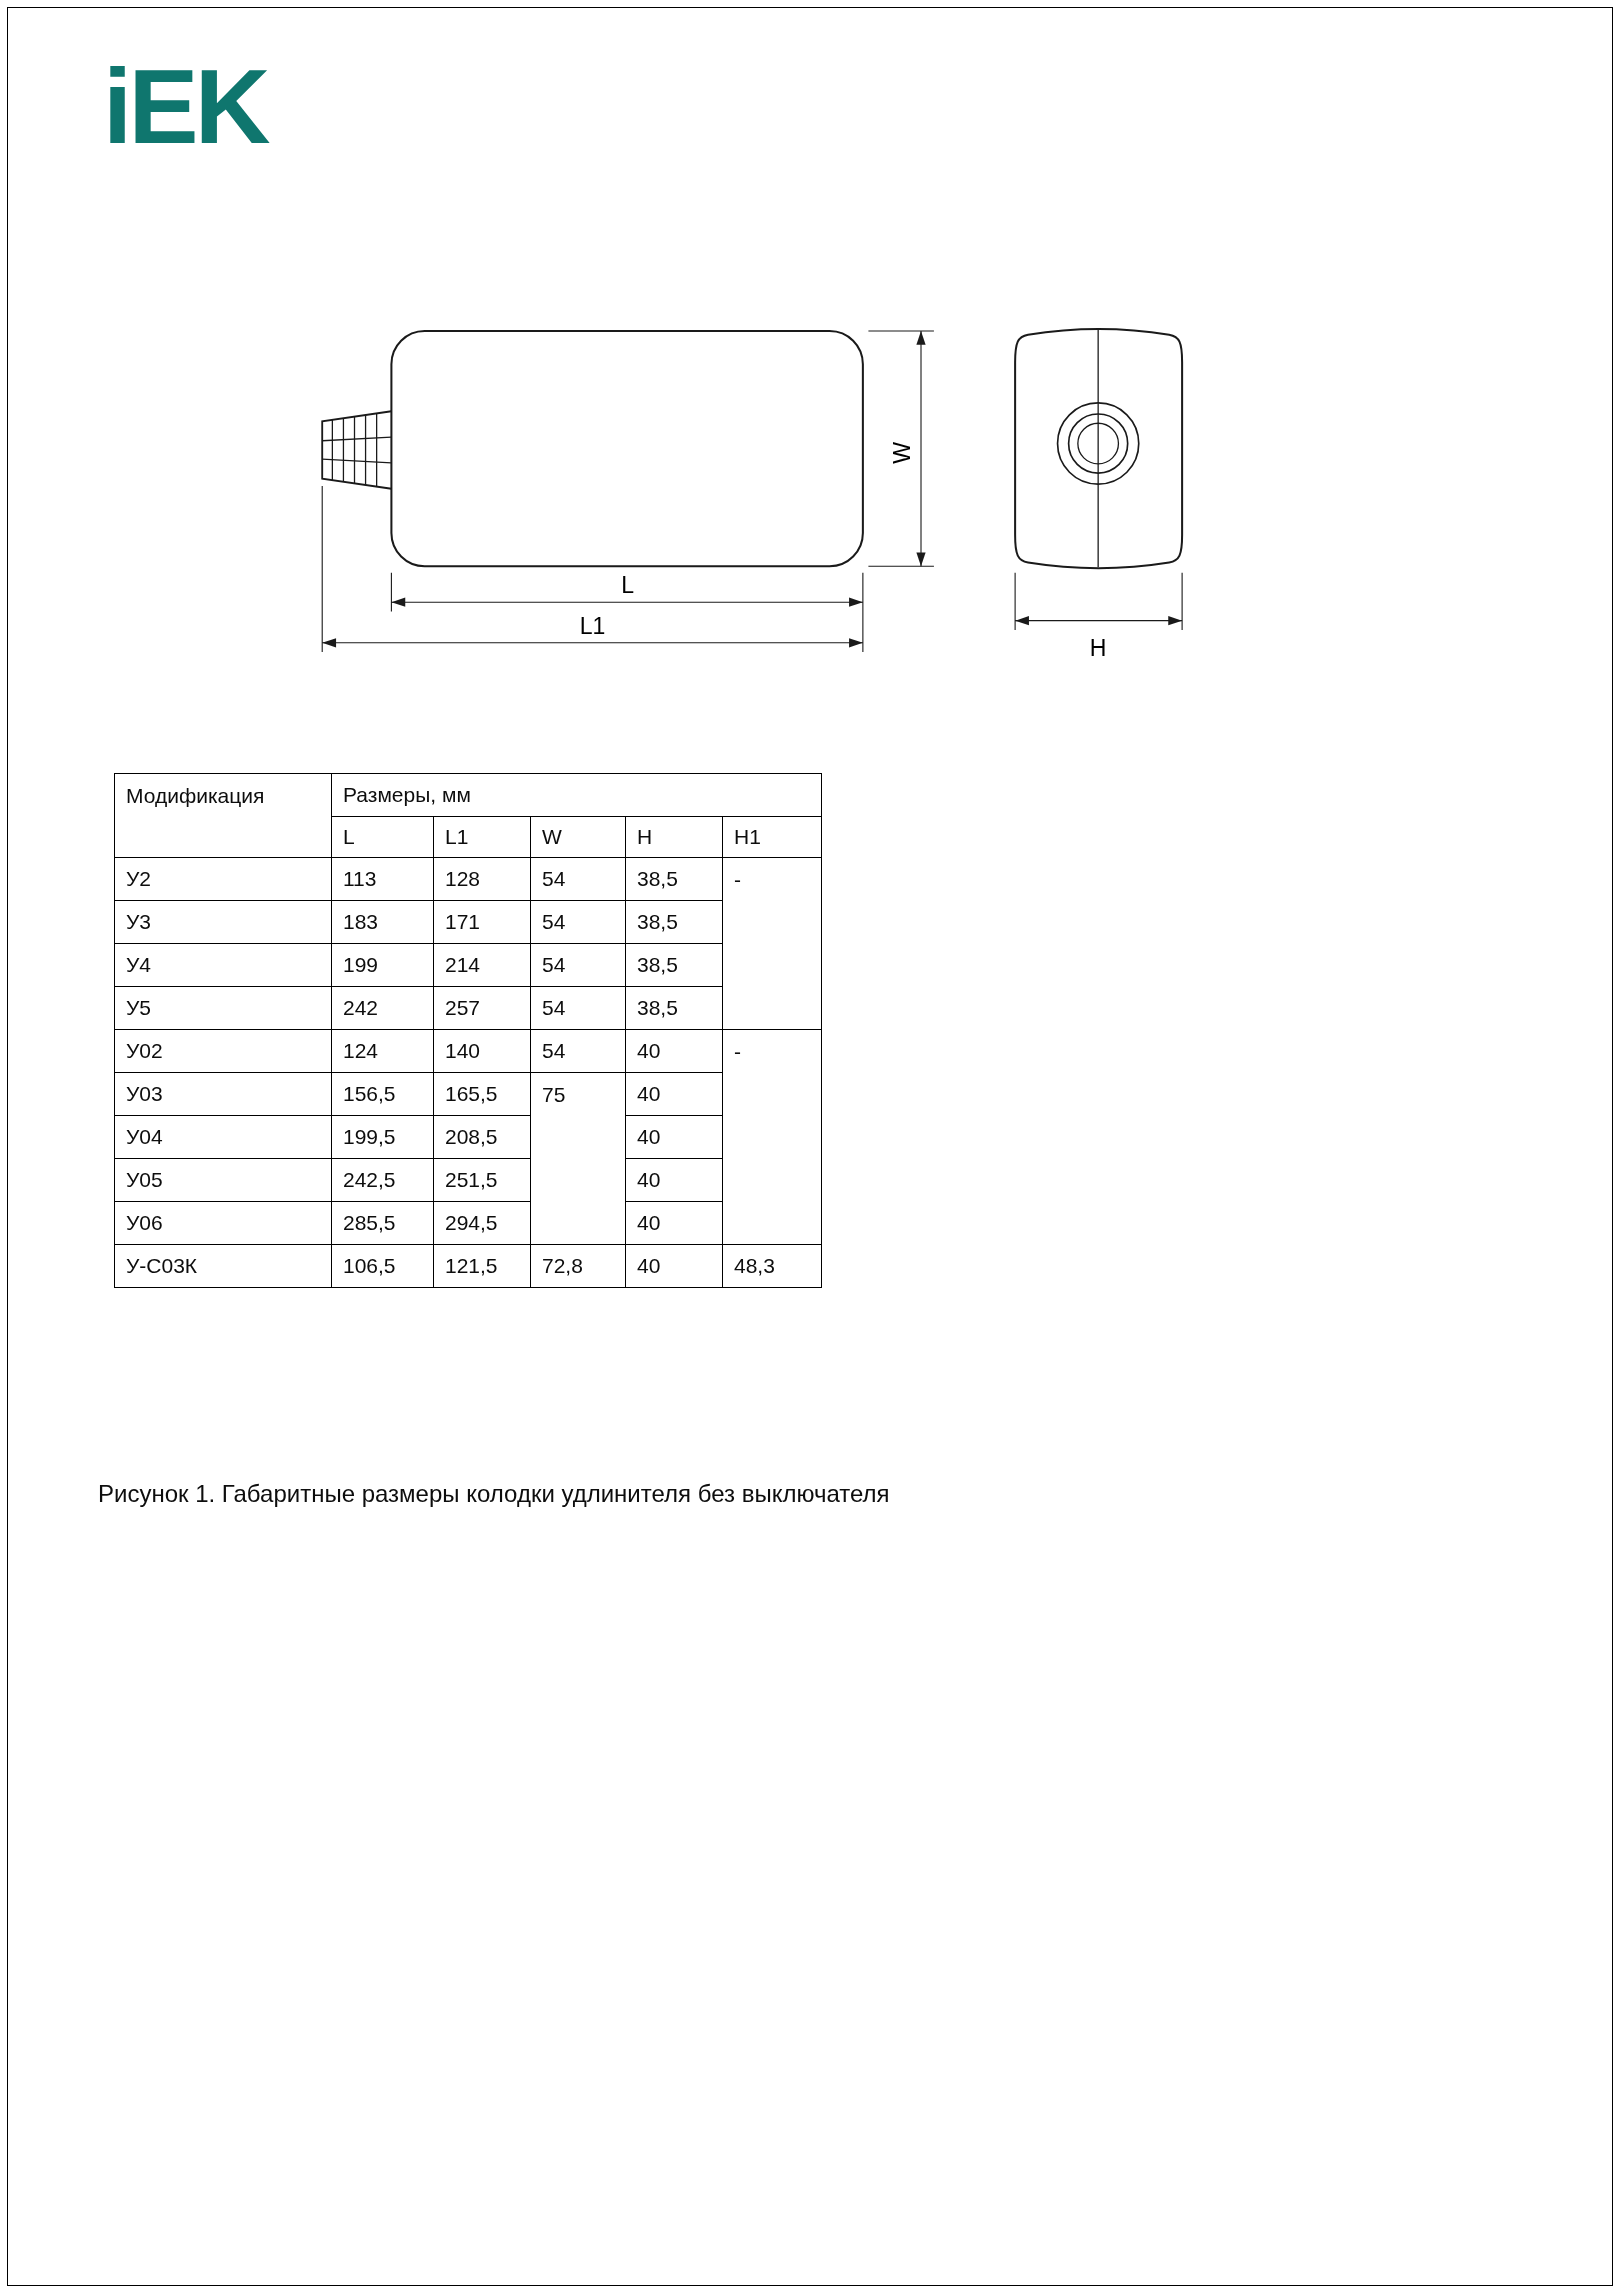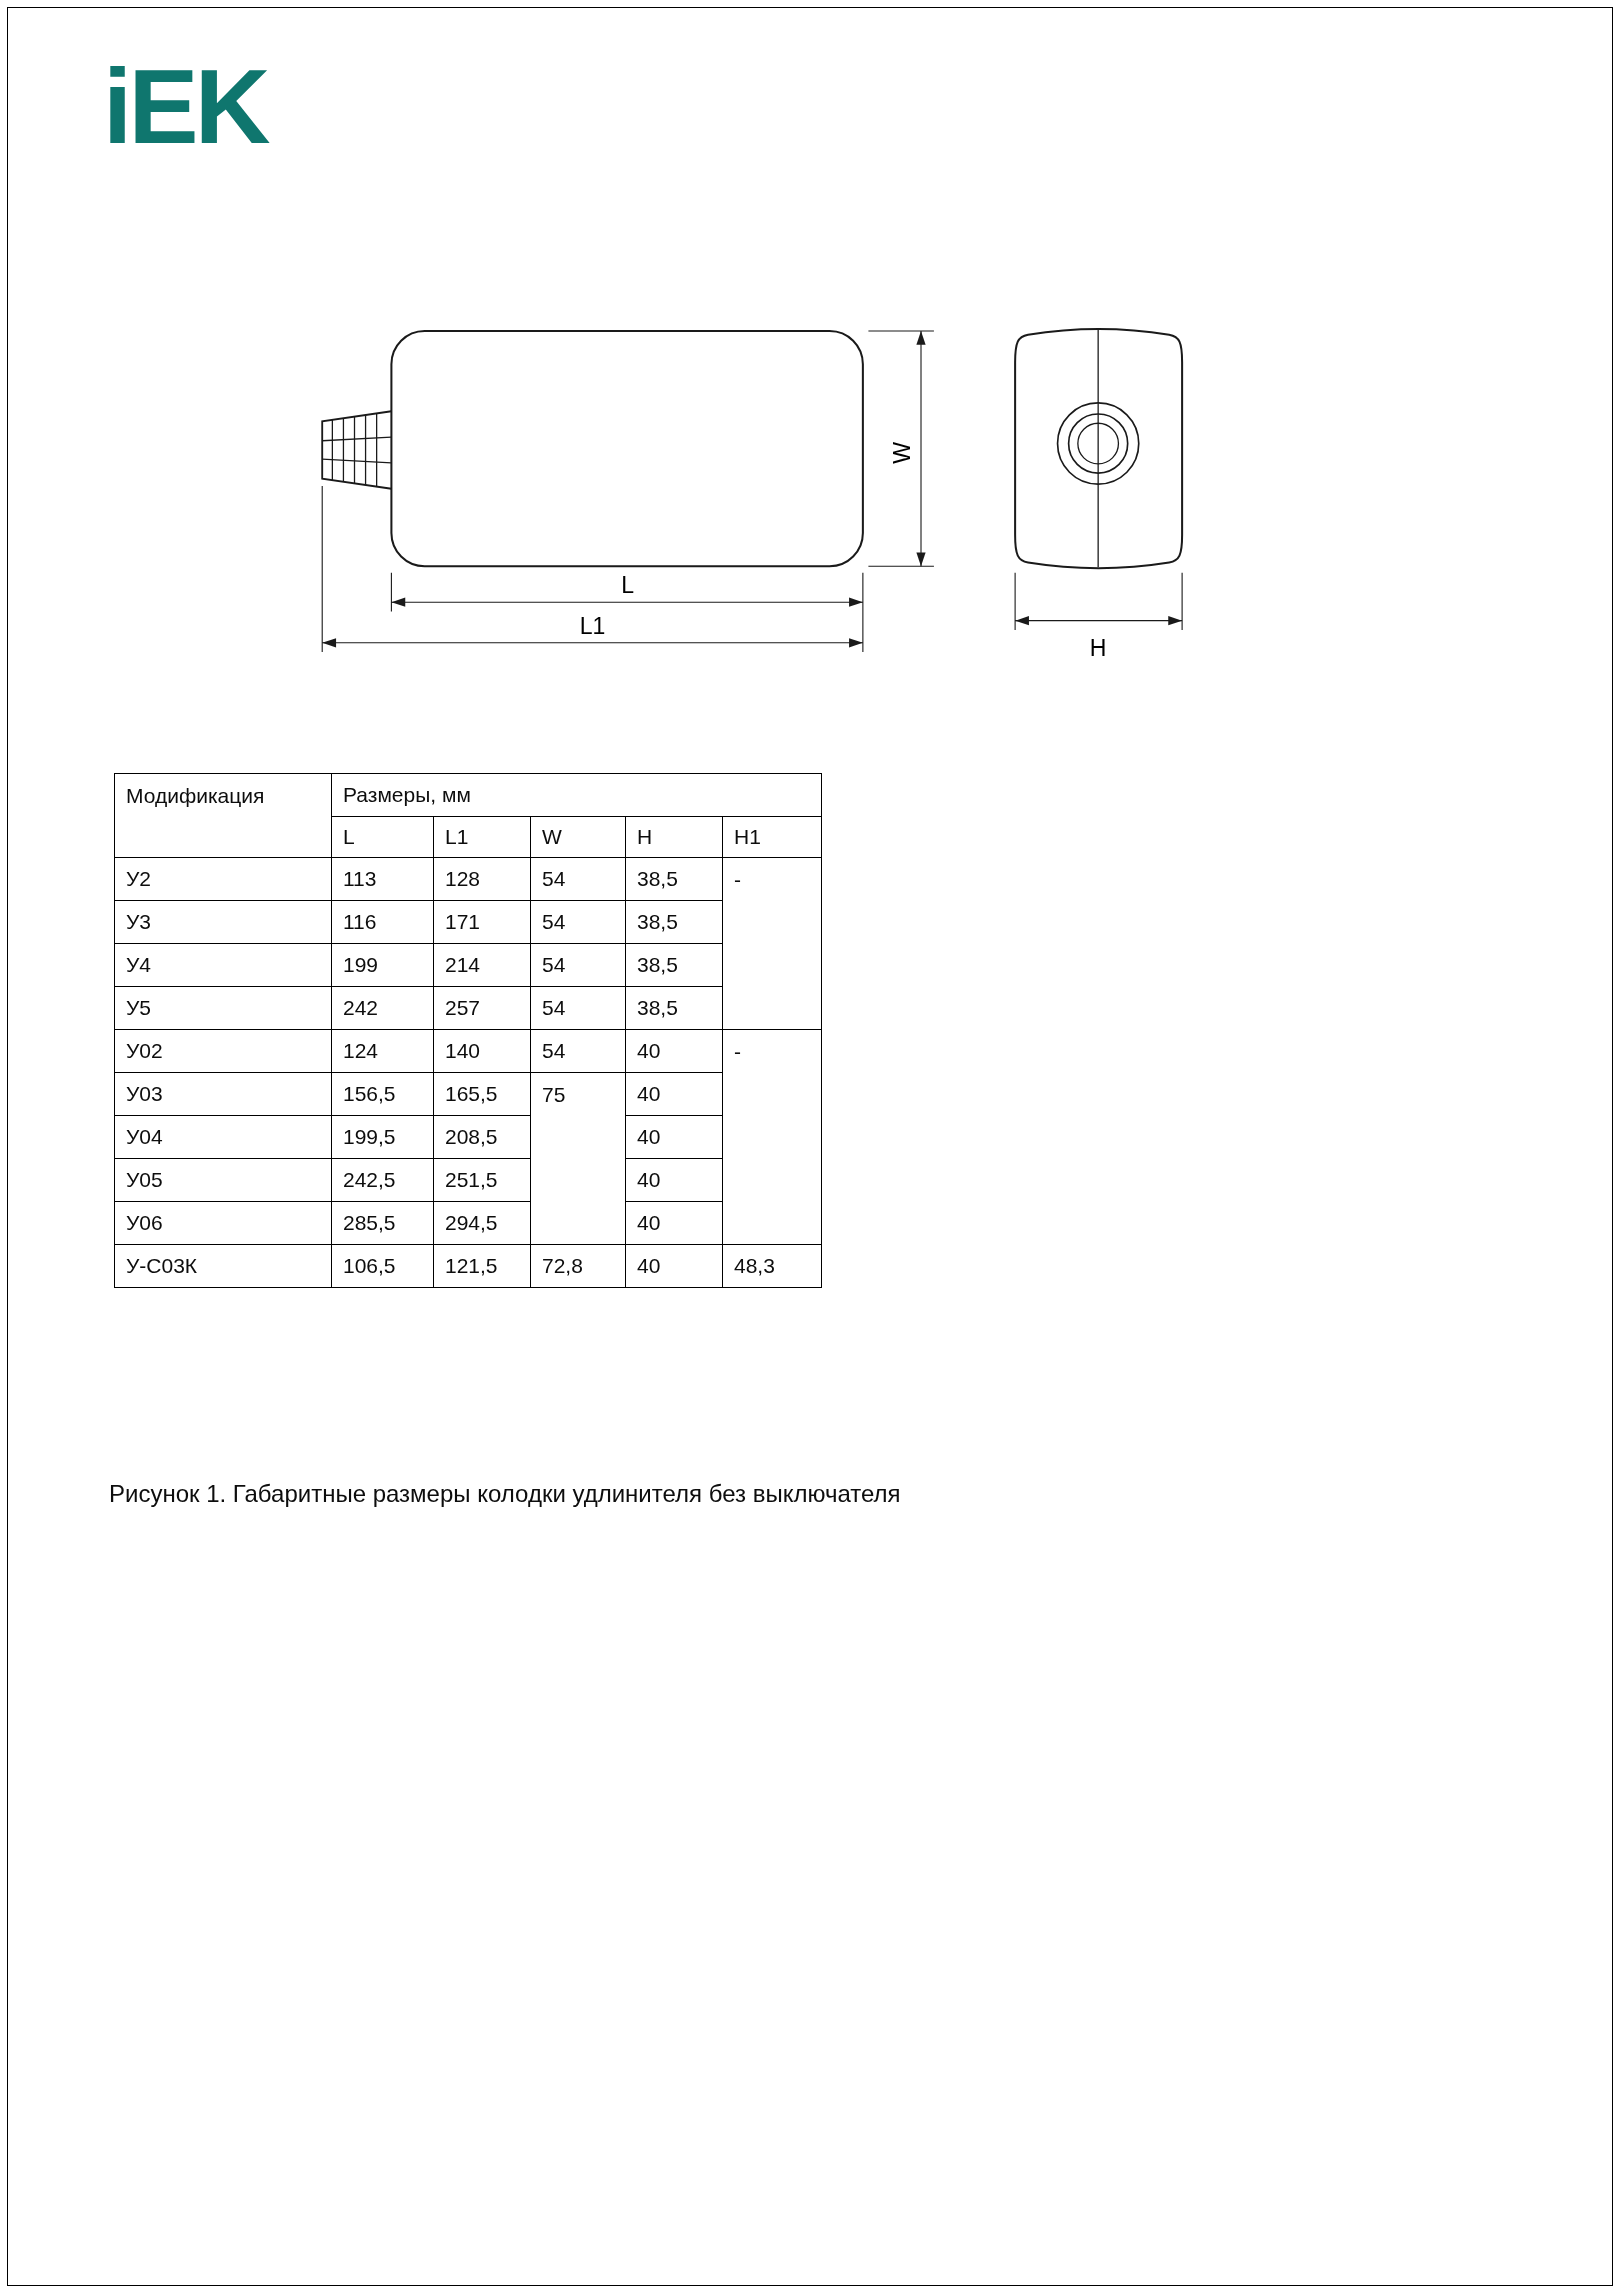--- a/index.html
+++ b/index.html
@@ -51,21 +51,21 @@
     background: #fff;
   }
   .dims-table tr.hdr1 td { height: 42px; }
   .dims-table tr.hdr2 td { height: 40px; }
   .dims-table td.vt {
     vertical-align: top;
     padding-top: 10px;
   }
   .caption {
     position: absolute;
-    left: 109px; top: 1480px;
+    left: 98px; top: 1480px;
     font-size: 24px;
     color: #0d0d0d;
   }
   .line { stroke:#1a1a1a; fill:none; }
 </style>
 </head>
 <body>
 
 <div class="page">
   <div class="frame"></div>
@@ -162,21 +162,21 @@
     <tr>
       <td>У2</td>
       <td>113</td>
       <td>128</td>
       <td>54</td>
       <td>38,5</td>
       <td rowspan="4" class="vt">-</td>
     </tr>
     <tr>
       <td>У3</td>
-      <td>116</td>
+      <td>183</td>
       <td>171</td>
       <td>54</td>
       <td>38,5</td>
     </tr>
     <tr>
       <td>У4</td>
       <td>199</td>
       <td>214</td>
       <td>54</td>
       <td>38,5</td>

